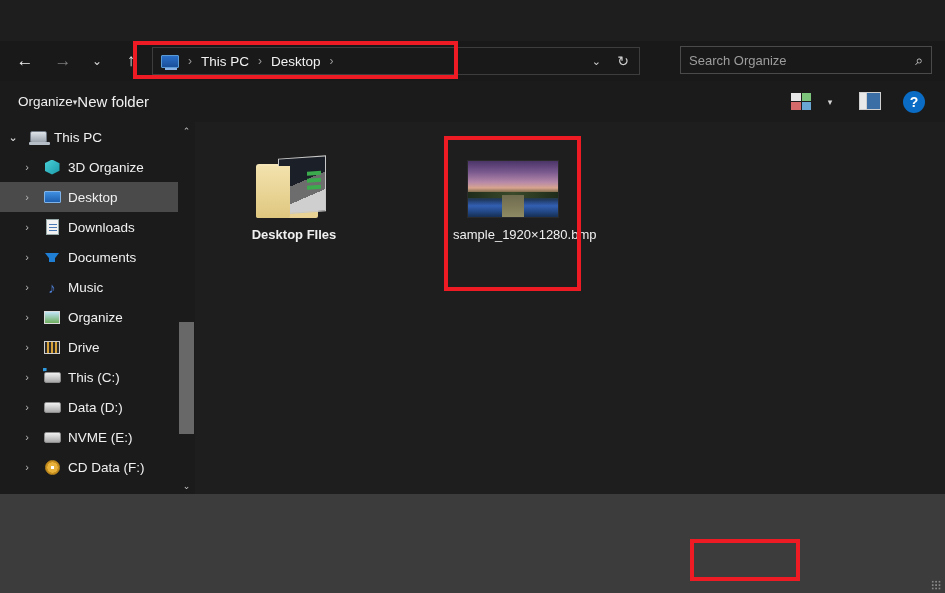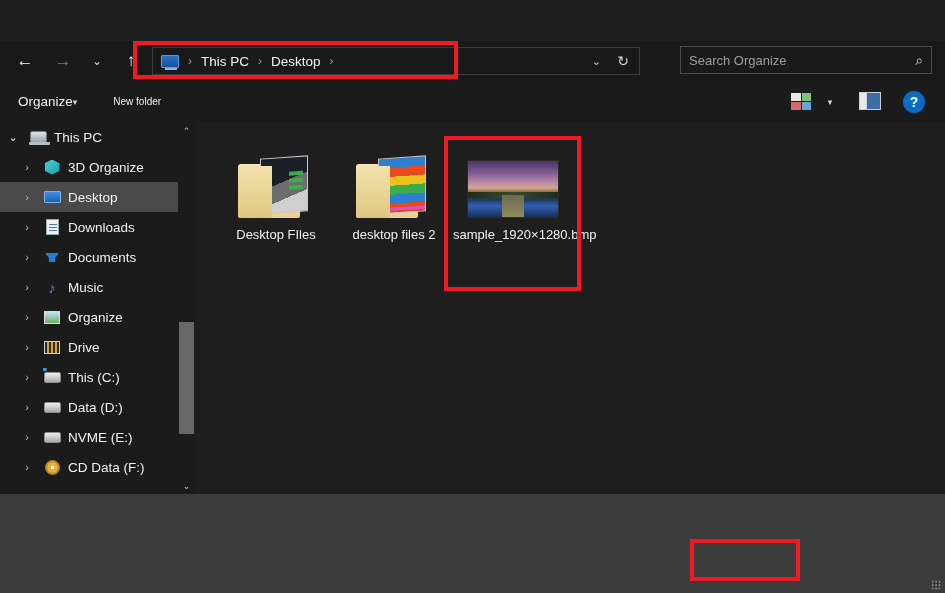--- a/index.html
+++ b/index.html
@@ -110,21 +110,21 @@
   #cmdbar {
     position: absolute; left: 0; top: 81px; width: 945px; height: 41px;
     background: #1b1b1b;
     display: flex; align-items: center;
   }
   #organize-btn {
     margin-left: 18px; font-size: 13.5px; color: #efefef; cursor: pointer;
     display: flex; align-items: center; 
   }
   #organize-caret { font-size: 9px; color: #d8d8d8; }
-  #newfolder-btn { margin-left: 36px; font-size: 10px; color: #efefef; cursor: pointer; }
+  #newfolder-btn { font-size: 15px; color: #efefef; cursor: pointer; }
 
   #view-icon {
     position: absolute; left: 791px; top: 12px;
     width: 20px; height: 17px; cursor: pointer;
     display: grid; grid-template-columns: 1fr 1fr; grid-template-rows: 1fr 1fr;
     gap: 1px;
   }
   #view-icon i { display: block; background: #dcdcdc; }
   #view-icon i:nth-child(1){ background:#e6e6e6; }
   #view-icon i:nth-child(2){ background:#7cc47c; }
@@ -418,41 +418,31 @@
   </div>
 
   <div id="scroll">
     <div class="sc-arrow">⌃</div>
     <div id="sc-thumb"></div>
     <div class="sc-arrow" style="position:absolute;bottom:0;width:17px;">⌄</div>
   </div>
   <div id="divider"></div>
 
   <div id="filelist">
-    <div class="fitem" style="left:15px; top:18px;">
+    <div class="fitem" style="left:33px; top:18px;font-weight:bold;">
       <div class="fthumb">
         <div class="folder f1">
             <div class="back"></div>
             <div class="sheet"></div>
             <div class="front"></div>
           </div>
       </div>
       <div class="fname">Desktop FIles</div>
     </div>
 
-    <div class="fitem" style="left:133px; top:18px;">
-      <div class="fthumb">
-        <div class="folder f2">
-            <div class="back"></div>
-            <div class="sheet"></div>
-            <div class="front"></div>
-          </div>
-      </div>
-      <div class="fname">desktop files 2</div>
-    </div>
 
     <div class="fitem" style="left:252px; top:18px;">
       <div class="fthumb">
         <div class="bmp-thumb"></div>
       </div>
       <div class="fname">sample_1920×1280.bmp</div>
     </div>
   </div>
 
   <div id="bottom">

